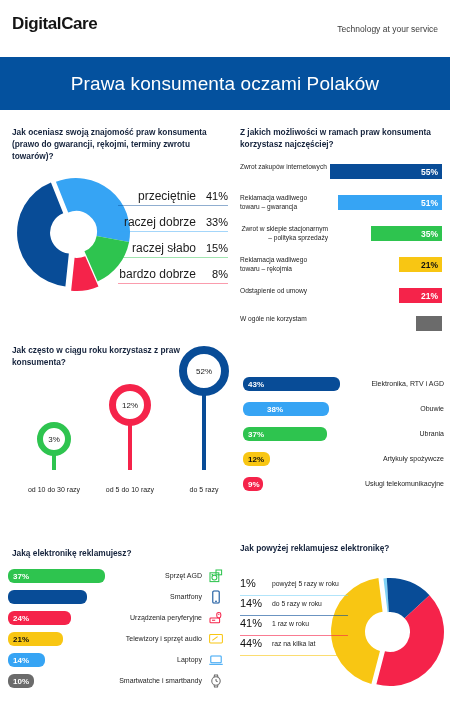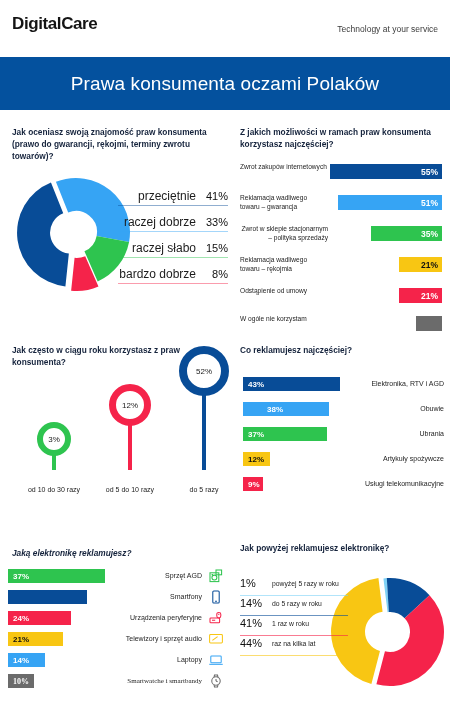--- a/index.html
+++ b/index.html
@@ -73,21 +73,21 @@
   .lolli-stem { position:absolute; }
   .lolli-lab {
     position:absolute; font-size:7px; color:#1b1b1b; text-align:center;
     white-space:nowrap;
   }
 
   
   .lbar-row { position:absolute; left:0; height:18px; }
   .lbar {
     position:absolute; left:0; top:0; height:14px;
-    display:flex; align-items:center;
+    display:flex; align-items:center;border-radius:6px;
   }
   .lbar span { font-size:8px; font-weight:bold; padding-left:5px; }
   .lbar-lab {
     position:absolute; font-size:7px; color:#1d1d1d;
     white-space:nowrap; text-align:right;
   }
 
   
   .ico { position:absolute; width:16px; height:16px; }
 
@@ -229,23 +229,20 @@
       </div>
       <div class="lolli" style="left: 0px; top: 0px;">
         <div class="lolli-stem" style="left: 190px; top: 26px; width: 4px; height: 82px; background: rgb(8, 76, 151);"></div>
         <div class="lolli-cap" style="left: 167px; top: -16px; width: 50px; height: 50px; border: 8px solid rgb(8, 76, 151);">
           <span>52%</span>
         </div>
         <div class="lolli-lab" style="left: 147px; top: 124px; width: 90px;">do 5 razy</div>
       </div>
     </div>
 
-  <div class="panel" style="left:240px; top:344px; width:204px;">
-    <div class="q-title" style="width:202px;">Co reklamujesz najczęściej?</div>
-  </div>
   <div id="bars-complaint" style="position:absolute; left:243px; top:377px; width:201px;">
       <div class="lbar-row" style="top: 0px; width: 201px;">
         <div class="lbar" style="width: 97.4667px; background: rgb(8, 76, 151);">
           <span style="color: rgb(255, 255, 255);">43%</span>
         </div>
         <div class="lbar-lab" style="right: 0px; top: 3px;">Elektronika, RTV i AGD</div>
       </div>
       <div class="lbar-row" style="top: 25px; width: 201px;">
         <div class="lbar" style="width: 86.1333px; background: rgb(54, 164, 244);">
           <span style="color: rgb(255, 255, 255); padding-left: 24px;">38%</span>
@@ -265,21 +262,21 @@
         <div class="lbar-lab" style="right: 0px; top: 3px;">Artykuły spożywcze</div>
       </div>
       <div class="lbar-row" style="top: 100px; width: 201px;">
         <div class="lbar" style="width: 20.4px; background: rgb(245, 35, 74);">
           <span style="color: rgb(255, 255, 255);">9%</span>
         </div>
         <div class="lbar-lab" style="right: 0px; top: 3px;">Usługi telekomunikacyjne</div>
       </div>
     </div>
 
-  <div class="panel" style="left:12px; top:547px; width:220px;font-style:italic;">
+  <div class="panel" style="left:12px; top:547px; width:220px;">
     <div class="q-title" style="width:218px;">Jaką elektronikę reklamujesz?</div>
   </div>
   <div id="bars-electronics" style="position:absolute; left:8px; top:569px; width:218px;">
       <div class="lbar-row" style="top: 0px; width: 218px;">
         <div class="lbar" style="width: 97.125px; background: rgb(46, 196, 79);">
           <span style="color: rgb(255, 255, 255);">37%</span>
         </div>
         <div class="lbar-lab" style="right: 24px; top: 3px;">Sprzęt AGD</div>
         <div class="ico" style="right: 2px; top: -1px; position: absolute;"><svg viewBox="0 0 20 20" width="16" height="16">
         <rect x="2.5" y="6" width="11" height="11" stroke="#2ec44f" fill="none" stroke-width="1.3"></rect>
@@ -323,21 +320,21 @@
       <div class="lbar-row" style="top: 84px; width: 218px;">
         <div class="lbar" style="width: 36.75px; background: rgb(54, 164, 244);">
           <span style="color: rgb(255, 255, 255);">14%</span>
         </div>
         <div class="lbar-lab" style="right: 24px; top: 3px;">Laptopy</div>
         <div class="ico" style="right: 2px; top: -1px; position: absolute;"><svg viewBox="0 0 20 20" width="16" height="16">
         <rect x="3.5" y="5" width="13" height="8.5" rx="1" stroke="#36a4f4" fill="none" stroke-width="1.3"></rect>
         <line x1="1.6" y1="15.4" x2="18.4" y2="15.4" stroke="#36a4f4" fill="none" stroke-width="1.3"></line>
           </svg></div>
       </div>
-      <div class="lbar-row" style="top: 105px; width: 218px; font-family: Liberation Serif, serif;">
+      <div class="lbar-row" style="top: 105px; width: 218px;">
         <div class="lbar" style="width: 26.25px; background: rgb(107, 107, 107);">
           <span style="color: rgb(255, 255, 255);">10%</span>
         </div>
         <div class="lbar-lab" style="right: 24px; top: 3px;">Smartwatche i smartbandy</div>
         <div class="ico" style="right: 2px; top: -1px; position: absolute;"><svg viewBox="0 0 20 20" width="16" height="16">
         <circle cx="10" cy="10" r="5.3" stroke="#6b6b6b" fill="none" stroke-width="1.3"></circle>
         <line x1="10" y1="10" x2="10" y2="7.6" stroke="#6b6b6b" fill="none" stroke-width="1.3"></line>
         <line x1="10" y1="10" x2="12" y2="11" stroke="#6b6b6b" fill="none" stroke-width="1.3"></line>
         <path d="M7.6 5.2 L8.1 2.6 L11.9 2.6 L12.4 5.2" stroke="#6b6b6b" fill="none" stroke-width="1.3"></path>
         <path d="M7.6 14.8 L8.1 17.4 L11.9 17.4 L12.4 14.8" stroke="#6b6b6b" fill="none" stroke-width="1.3"></path>

